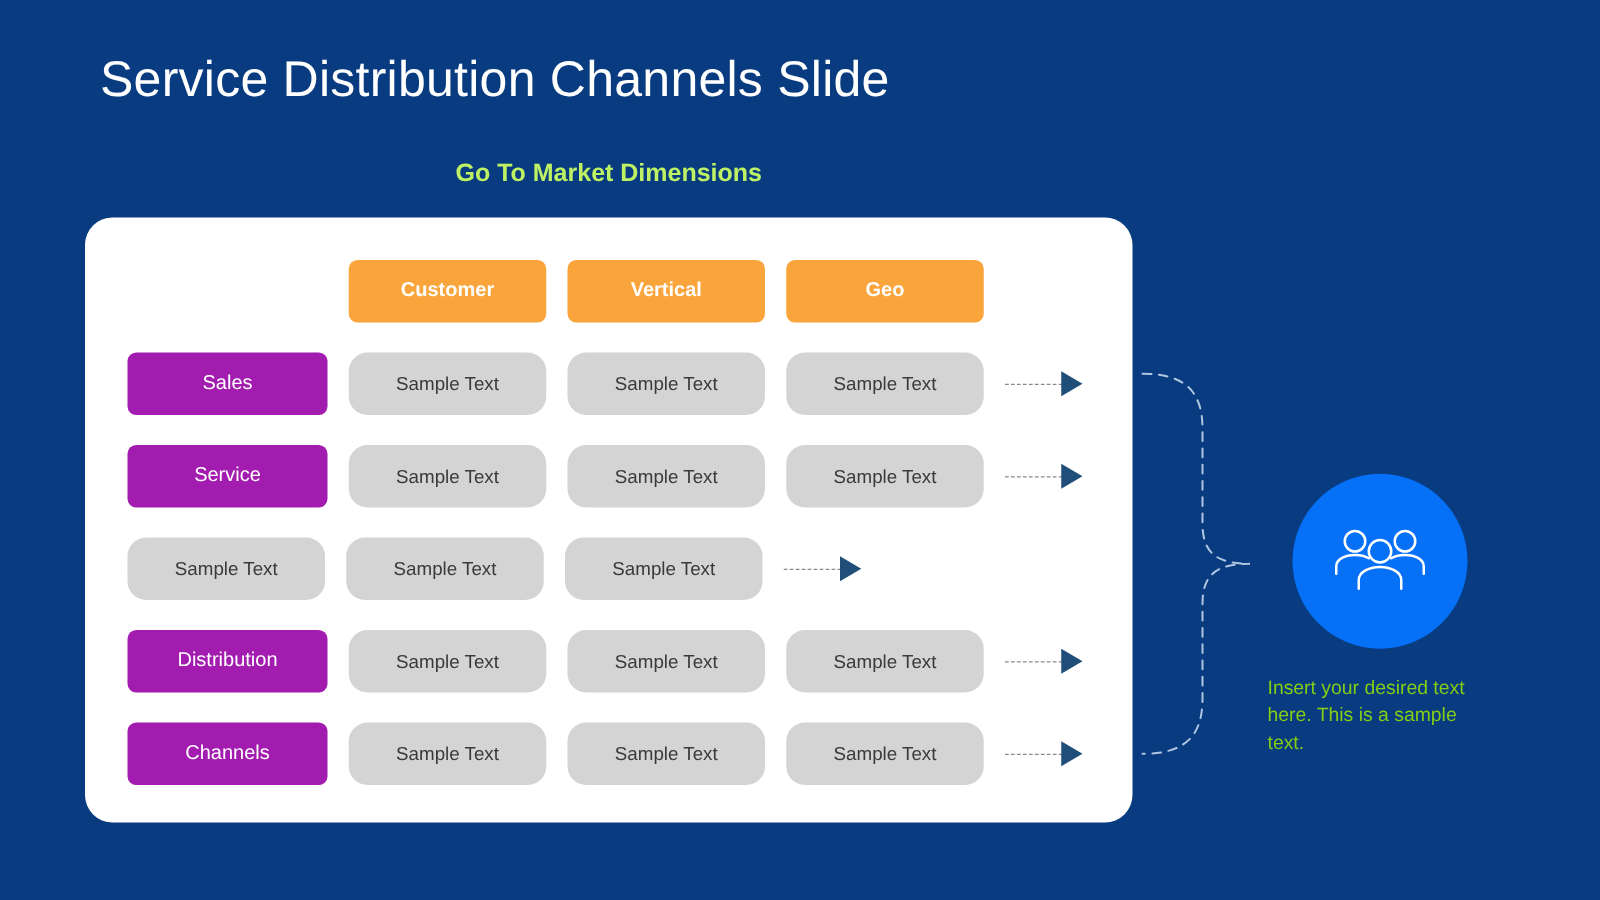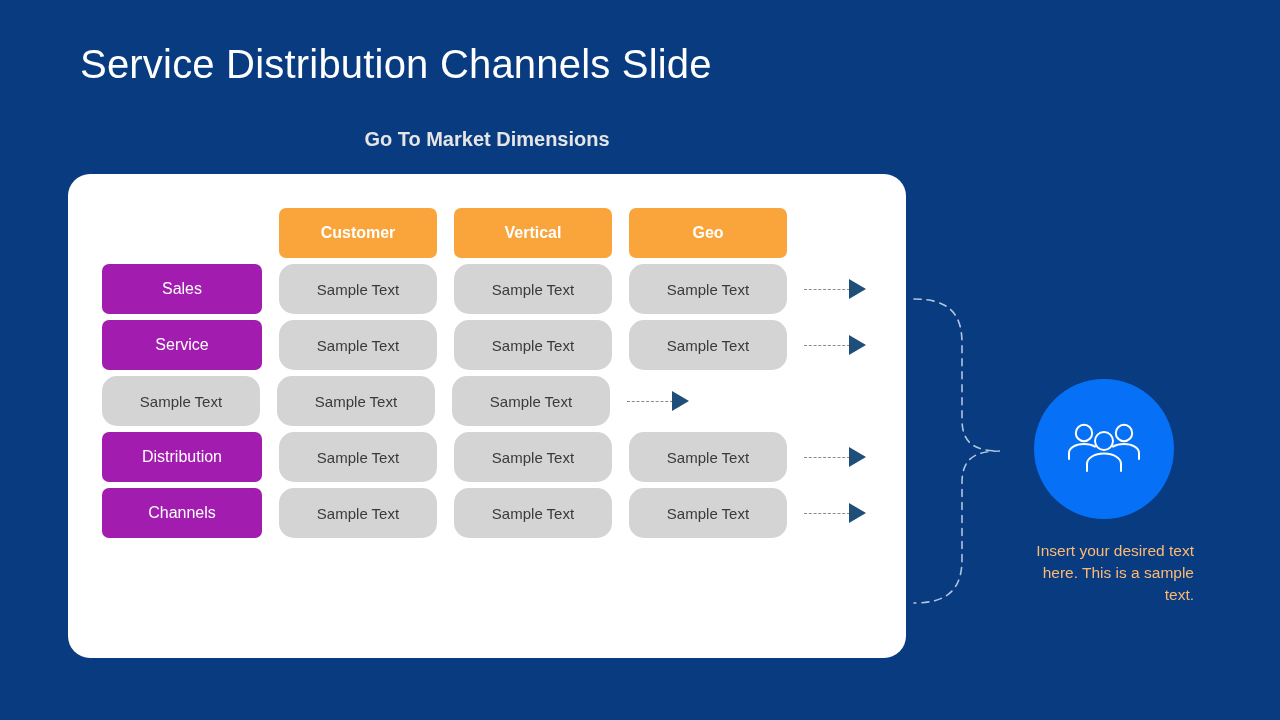--- a/index.html
+++ b/index.html
@@ -30,21 +30,21 @@
 
   
   #subtitle {
     position: absolute;
     left: 68px;
     top: 128px;
     width: 838px;
     text-align: center;
     font-size: 20px;
     font-weight: bold;
-    color: #e5e5e5;
+    color: #bef264;
   }
 
   
   #matrix-card {
     position: absolute;
     left: 68px;
     top: 174px;
     width: 838px;
     height: 484px;
     background: #FFFFFF;
@@ -56,21 +56,21 @@
     position: absolute;
     left: 34px;
     top: 34px;
     width: 770px;
   }
 
   .matrix-row {
     display: flex;
     align-items: center;
     height: 50px;
-    margin-bottom: 6px;
+    margin-bottom: 24px;
   }
   .matrix-row:last-child { margin-bottom: 0; }
 
   .rowlabel-cell {
     width: 160px;
     flex: 0 0 160px;
     margin-right: 17px;
   }
 
   .col-cell {
@@ -164,24 +164,24 @@
     display: flex;
     align-items: center;
     justify-content: center;
   }
 
   #side-caption {
     position: absolute;
     left: 1014px;
     top: 540px;
     width: 180px;
-    text-align: right;
+    text-align: left;
     font-size: 15.5px;
     line-height: 1.42;
-    color: #fdba74;
+    color: #84cc16;
   }
 </style>
 </head>
 <body>
 
 <div id="slide-title">Service Distribution Channels Slide</div>
 
 <div id="subtitle">Go To Market Dimensions</div>
 
 <div id="matrix-card">

